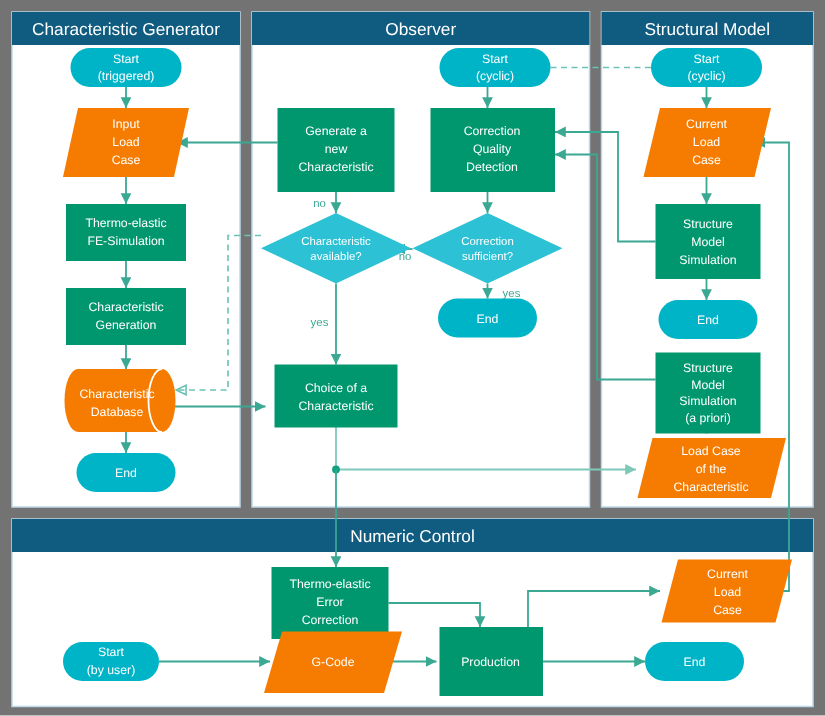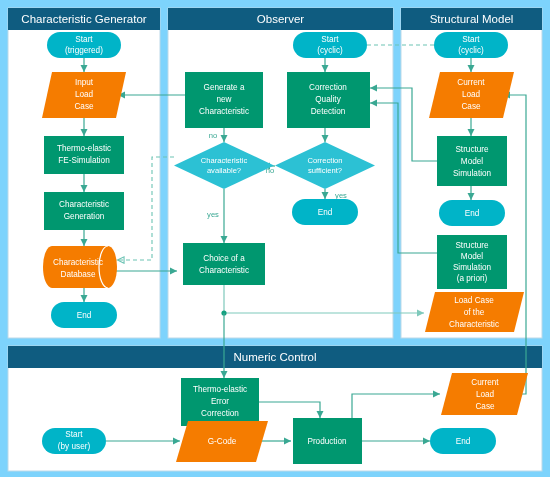--- a/index.html
+++ b/index.html
@@ -1,17 +1,17 @@
 <!DOCTYPE html>
 <html><head>
 <meta charset="utf-8">
 <style>
   html,body{margin:0;padding:0;background:#ffffff;}
   body{font-family:"Liberation Sans","DejaVu Sans",sans-serif;}
-  #stage{position:relative;width:550px;height:477px;background:#7dd3fc;overflow:hidden;}
+  #stage{position:relative;width:550px;height:477px;background:#737373;overflow:hidden;}
   svg{display:block;}
   .lane-box{fill:#ffffff;stroke:#bcd9e8;stroke-width:1;}
   .lane-hdr{fill:#0f5c80;}
   .lane-title{fill:#ffffff;font-size:11.5px;font-family:"Liberation Sans",sans-serif;text-anchor:middle;dominant-baseline:middle;}
   .proc{fill:#00976f;}
   .io{fill:#f57c00;}
   .term{fill:#00b4c8;}
   .dec{fill:#2cc1d4;}
   .db{fill:#f57c00;}
   .db-arc{fill:none;stroke:#ffffff;stroke-width:1.2;}

